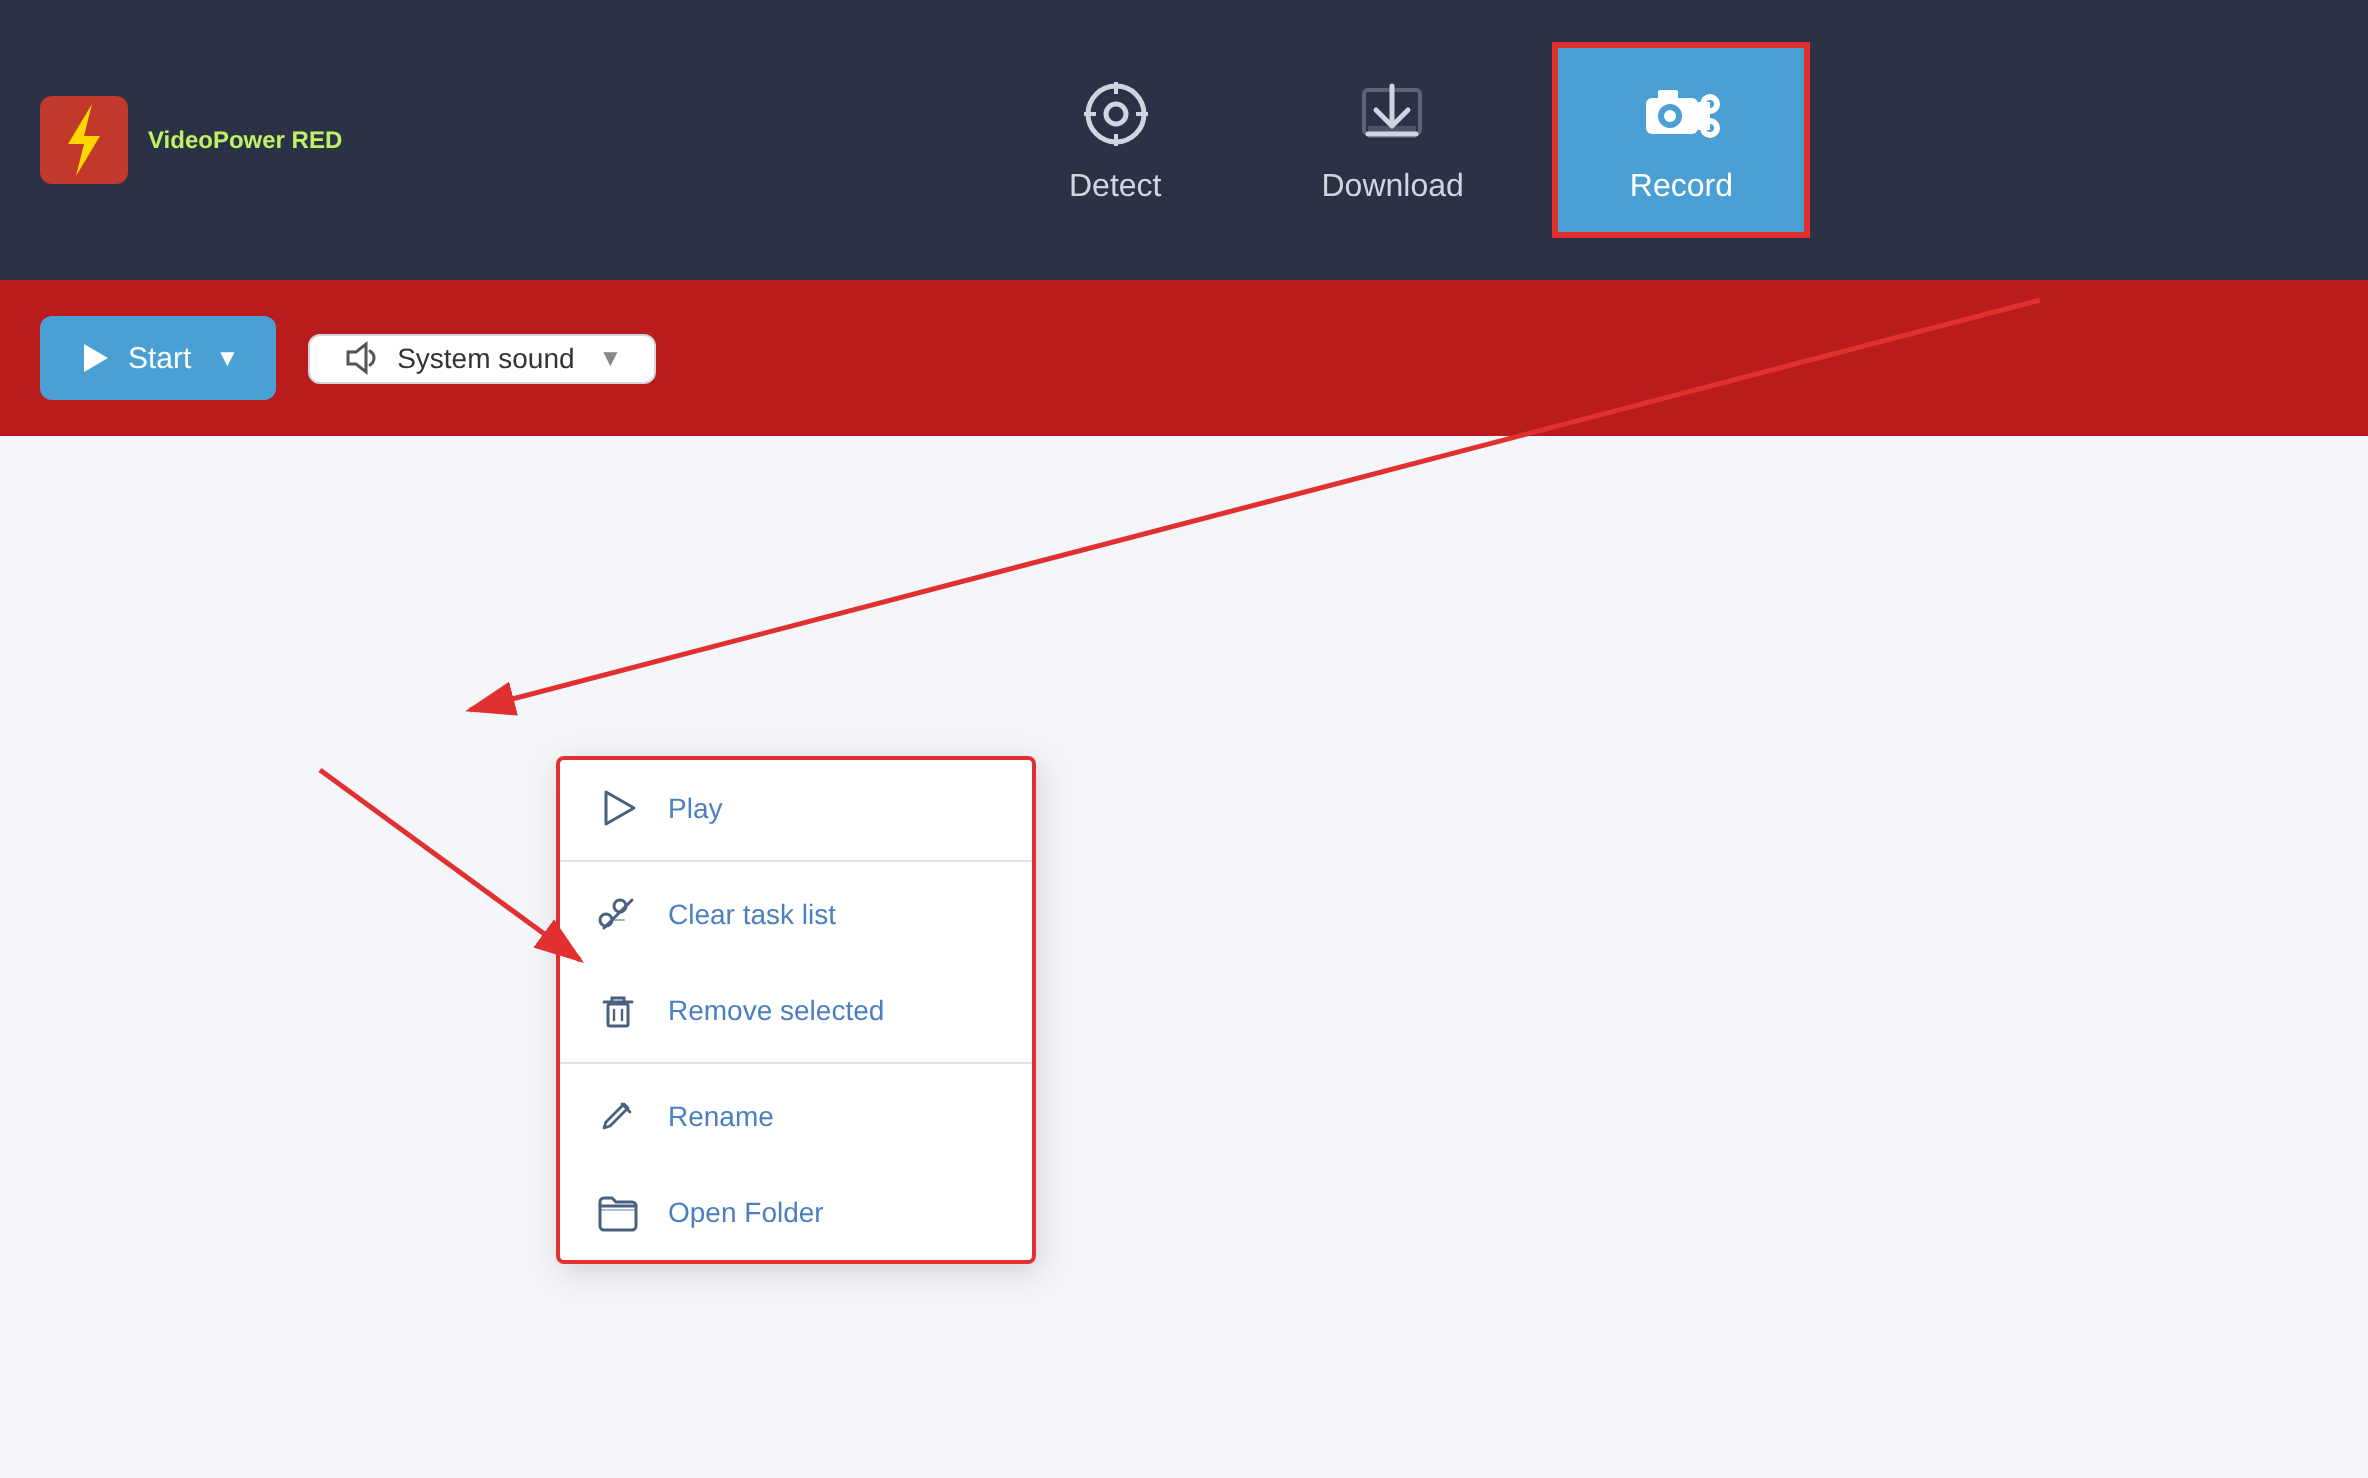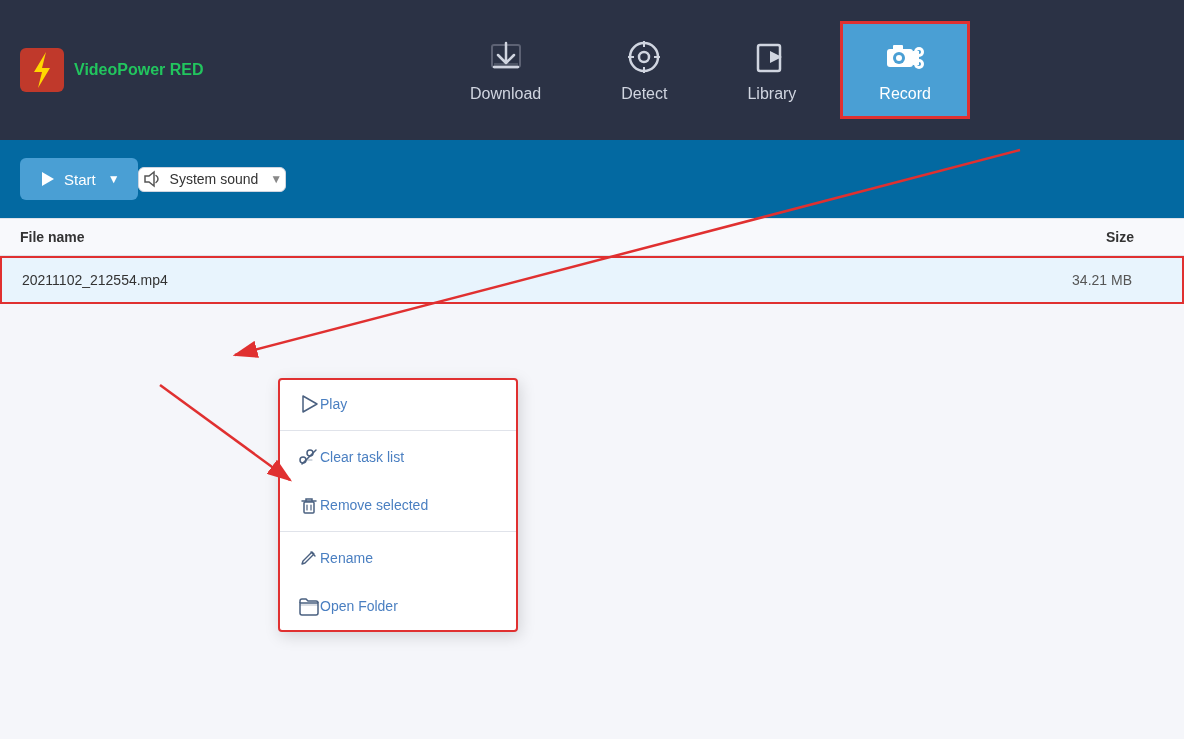--- a/index.html
+++ b/index.html
@@ -26,22 +26,22 @@
       align-items: center;
       gap: 10px;
       padding: 0 10px;
       min-width: 220px;
     }
     .logo-icon {
       width: 44px;
       height: 44px;
     }
     .logo-text {
-      color: #22c55e;
-      font-size: 16px;
+      color: #bef264;
+      font-size: 12px;
       font-weight: 600;
     }
     .nav-items {
       display: flex;
       flex: 1;
       justify-content: center;
       gap: 0;
     }
     .nav-item {
       display: flex;
@@ -71,22 +71,23 @@
     .main {
       background: #f5f6fa;
       height: calc(739px - 140px);
       position: relative;
     }
 
     
     .toolbar-row {
       display: flex;
       align-items: center;
+      gap: 16px;
       padding: 18px 20px;
-      background: #0369a1;
+      background: #b91c1c;
     }
     .btn-start {
       display: flex;
       align-items: center;
       background: #4a9fd4;
       color: white;
       border: none;
       border-radius: 6px;
       padding: 10px 18px;
       font-size: 15px;
@@ -101,21 +102,21 @@
     .btn-start .chevron {
       font-size: 12px;
       margin-left: 4px;
     }
     .sound-btn {
       display: flex;
       align-items: center;
       background: #ffffff;
       border: 1.5px solid #d0d5e0;
       border-radius: 6px;
-      padding: 10px 3px;
+      padding: 10px 16px;
       font-size: 14px;
       cursor: pointer;
       gap: 8px;
       height: 25px;
       color: #333;
     }
 
     
     .table-container {
       background: white;
@@ -173,20 +174,21 @@
       background: white;
       border: 2.5px solid #e03030;
       border-radius: 4px;
       width: 240px;
       box-shadow: 2px 4px 16px rgba(0,0,0,0.15);
       z-index: 100;
     }
     .menu-item {
       display: flex;
       align-items: center;
+      gap: 14px;
       padding: 13px 18px;
       cursor: pointer;
       color: #4a7fc1;
       font-size: 14px;
       transition: background 0.15s;
     }
     .menu-divider {
       height: 1px;
       background: #e0e3ea;
       margin: 2px 0;
@@ -224,48 +226,41 @@
       <rect width="44" height="44" rx="6" fill="#c0392b"></rect>
       <polygon points="26,4 14,24 22,24 18,40 30,20 22,20" fill="#FFD700"></polygon>
     </svg>
     <span class="logo-text">VideoPower RED</span>
   </div>
 
   <div class="nav-items">
 
     <div class="nav-item">
       <svg viewBox="0 0 40 40" fill="none" xmlns="http://www.w3.org/2000/svg">
-        <path d="M20 6v18M12 18l8 8 8-8" stroke="#d0d5e0" stroke-width="2.5" stroke-linecap="round" stroke-linejoin="round"></path>
-        <path d="M8 30h24" stroke="#d0d5e0" stroke-width="2.5" stroke-linecap="round"></path>
-        <rect x="6" y="8" width="28" height="22" rx="2" stroke="#d0d5e0" stroke-width="2" fill="none" opacity="0.3"></rect>
-
-        <path d="M8 26h24v6H8z" fill="#d0d5e0" opacity="0.2"></path>
-      </svg>
-      <span>Download</span>
-    </div>
-
-    <div class="nav-item">
-      <svg viewBox="0 0 40 40" fill="none" xmlns="http://www.w3.org/2000/svg">
         <circle cx="20" cy="20" r="14" stroke="#d0d5e0" stroke-width="2.5" fill="none"></circle>
         <circle cx="20" cy="20" r="5" stroke="#d0d5e0" stroke-width="2.5" fill="none"></circle>
         <line x1="20" y1="4" x2="20" y2="10" stroke="#d0d5e0" stroke-width="2"></line>
         <line x1="20" y1="30" x2="20" y2="36" stroke="#d0d5e0" stroke-width="2"></line>
         <line x1="4" y1="20" x2="10" y2="20" stroke="#d0d5e0" stroke-width="2"></line>
         <line x1="30" y1="20" x2="36" y2="20" stroke="#d0d5e0" stroke-width="2"></line>
       </svg>
       <span>Detect</span>
     </div>
 
     <div class="nav-item">
       <svg viewBox="0 0 40 40" fill="none" xmlns="http://www.w3.org/2000/svg">
-        <rect x="6" y="8" width="22" height="26" rx="2" stroke="#d0d5e0" stroke-width="2.5" fill="none"></rect>
-        <polygon points="18,14 30,20 18,26" fill="#d0d5e0"></polygon>
-      </svg>
-      <span>Library</span>
-    </div>
+        <path d="M20 6v18M12 18l8 8 8-8" stroke="#d0d5e0" stroke-width="2.5" stroke-linecap="round" stroke-linejoin="round"></path>
+        <path d="M8 30h24" stroke="#d0d5e0" stroke-width="2.5" stroke-linecap="round"></path>
+        <rect x="6" y="8" width="28" height="22" rx="2" stroke="#d0d5e0" stroke-width="2" fill="none" opacity="0.3"></rect>
+
+        <path d="M8 26h24v6H8z" fill="#d0d5e0" opacity="0.2"></path>
+      </svg>
+      <span>Download</span>
+    </div>
+
 
     <div class="nav-item nav-item-record record-highlight">
       <svg viewBox="0 0 40 40" fill="none" xmlns="http://www.w3.org/2000/svg">
 
         <rect x="2" y="12" width="26" height="18" rx="3" fill="white"></rect>
 
         <circle cx="14" cy="21" r="6" fill="#4a9fd4"></circle>
         <circle cx="14" cy="21" r="3" fill="white"></circle>
 
         <rect x="8" y="8" width="10" height="5" rx="1" fill="white"></rect>
@@ -296,30 +291,20 @@
     <button class="sound-btn">
       <svg width="20" height="20" viewBox="0 0 20 20" fill="none" xmlns="http://www.w3.org/2000/svg">
         <polygon points="3,7 7,7 12,3 12,17 7,13 3,13" stroke="#555" stroke-width="1.5" fill="none"></polygon>
         <path d="M14 6.5c1.5 1 2 2 2 3.5s-.5 2.5-2 3.5" stroke="#555" stroke-width="1.5" stroke-linecap="round" fill="none"></path>
       </svg>
       <span>System sound</span>
       <span style="font-size:12px; color:#888; margin-left:4px;">▼</span>
     </button>
   </div>
 
-  <div class="table-container">
-    <div class="table-header">
-      <span class="col-filename">File name</span>
-      <span class="col-size">Size</span>
-    </div>
-    <div class="table-row-item">
-      <span class="cell-filename">20211102_212554.mp4</span>
-      <span class="cell-size">34.21 MB</span>
-    </div>
-  </div>
 
   <div class="context-menu">
 
     <div class="menu-item">
       <svg viewBox="0 0 22 22" fill="none" xmlns="http://www.w3.org/2000/svg">
         <polygon points="5,3 19,11 5,19" stroke="#4a6080" stroke-width="1.5" fill="none" stroke-linejoin="round"></polygon>
       </svg>
       <span>Play</span>
     </div>
 

